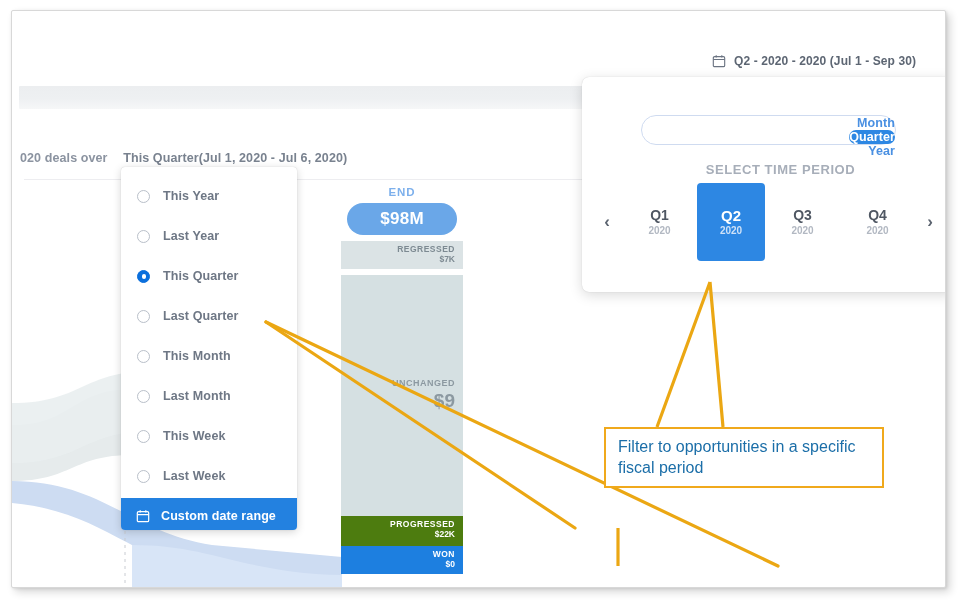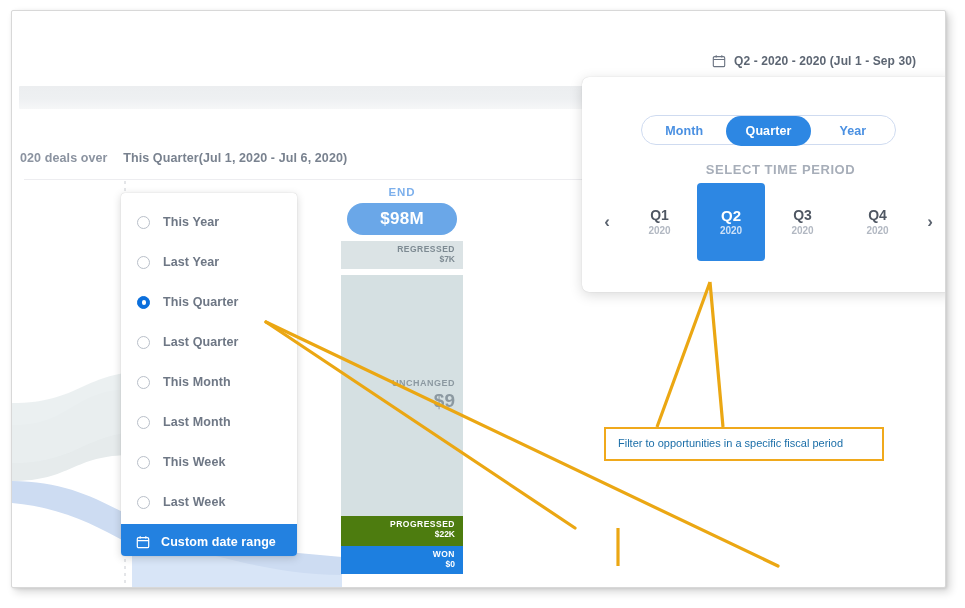--- a/index.html
+++ b/index.html
@@ -88,21 +88,21 @@
   .fbar.unchanged { background:#d5e0e2; color:#8c99a1; height: 241px;
                     display:flex; flex-direction:column; align-items:flex-end; justify-content:center; }
   .fbar.unchanged .fl { font-size: 9px; }
   .fbar.unchanged .fv { font-size: 19px; margin-top:1px; }
   .fbar.progressed { background:#4d7c0f; color:#ffffff; height: 30px; margin-top: 0; }
   .fbar.won { background:#1d7fe0; color:#ffffff; height: 28px; margin-top: 0; }
 
   
   #period-menu {
     position: absolute;
-    left: 109px; top: 182px;
+    left: 109px; top: 156px;
     width: 176px; height: 363px;
     background: #ffffff;
     border-radius: 4px;
     box-shadow: 0 2px 9px rgba(0,0,0,0.17), 0 0 1px rgba(0,0,0,0.22);
     padding: 9px 0 0 0;
     overflow: hidden;
   }
   .pm-item {
     height: 40px;
     display: flex; align-items: center;
@@ -139,22 +139,23 @@
     background: #ffffff;
     border-radius: 7px;
     box-shadow: 0 3px 13px rgba(0,0,0,0.15), 0 0 1px rgba(0,0,0,0.2);
     padding: 0;
   }
   .seg-wrap {
     margin: 38px auto 0 auto;
     width: 255px; height: 30px;
     border: 1px solid #cfdbf0;
     border-radius: 16px;
-    display: flex; align-items: flex-start;
-    background: #ffffff;
+    display: flex; align-items: flex-end;
+    background: #ffffff;
+    flex-direction: column;
   }
   .seg {
     flex: 1 1 0; height: 30px;
     display: flex; align-items: center; justify-content: center;
     font-size: 12.5px; font-weight: 700; color: #4a90e2;
     letter-spacing: .1px;
     border-radius: 16px;
   }
   .seg.active { background: #2d87e3; color: #ffffff; }
 
@@ -200,21 +201,21 @@
   #date-label .cal-ico { margin-right: 8px; }
 
   
   #annots { position: absolute; left:0; top:0; width:965px; height:608px; pointer-events:none; }
 
   .callout {
     position: absolute;
     background: #ffffff;
     border: 2px solid #f0a91c;
     color: #1b6ea8;
-    font-size: 11px;
+    font-size: 16px;
     line-height: 1.32;
     padding: 7px 10px 8px 12px;
     letter-spacing: 0;
   }
   #callout-fiscal { left: 604px; top: 427px; width: 280px; }
   #callout-review { left: 489px; top: 528px; width: 285px; }
 </style>
 </head>
 <body>
 

